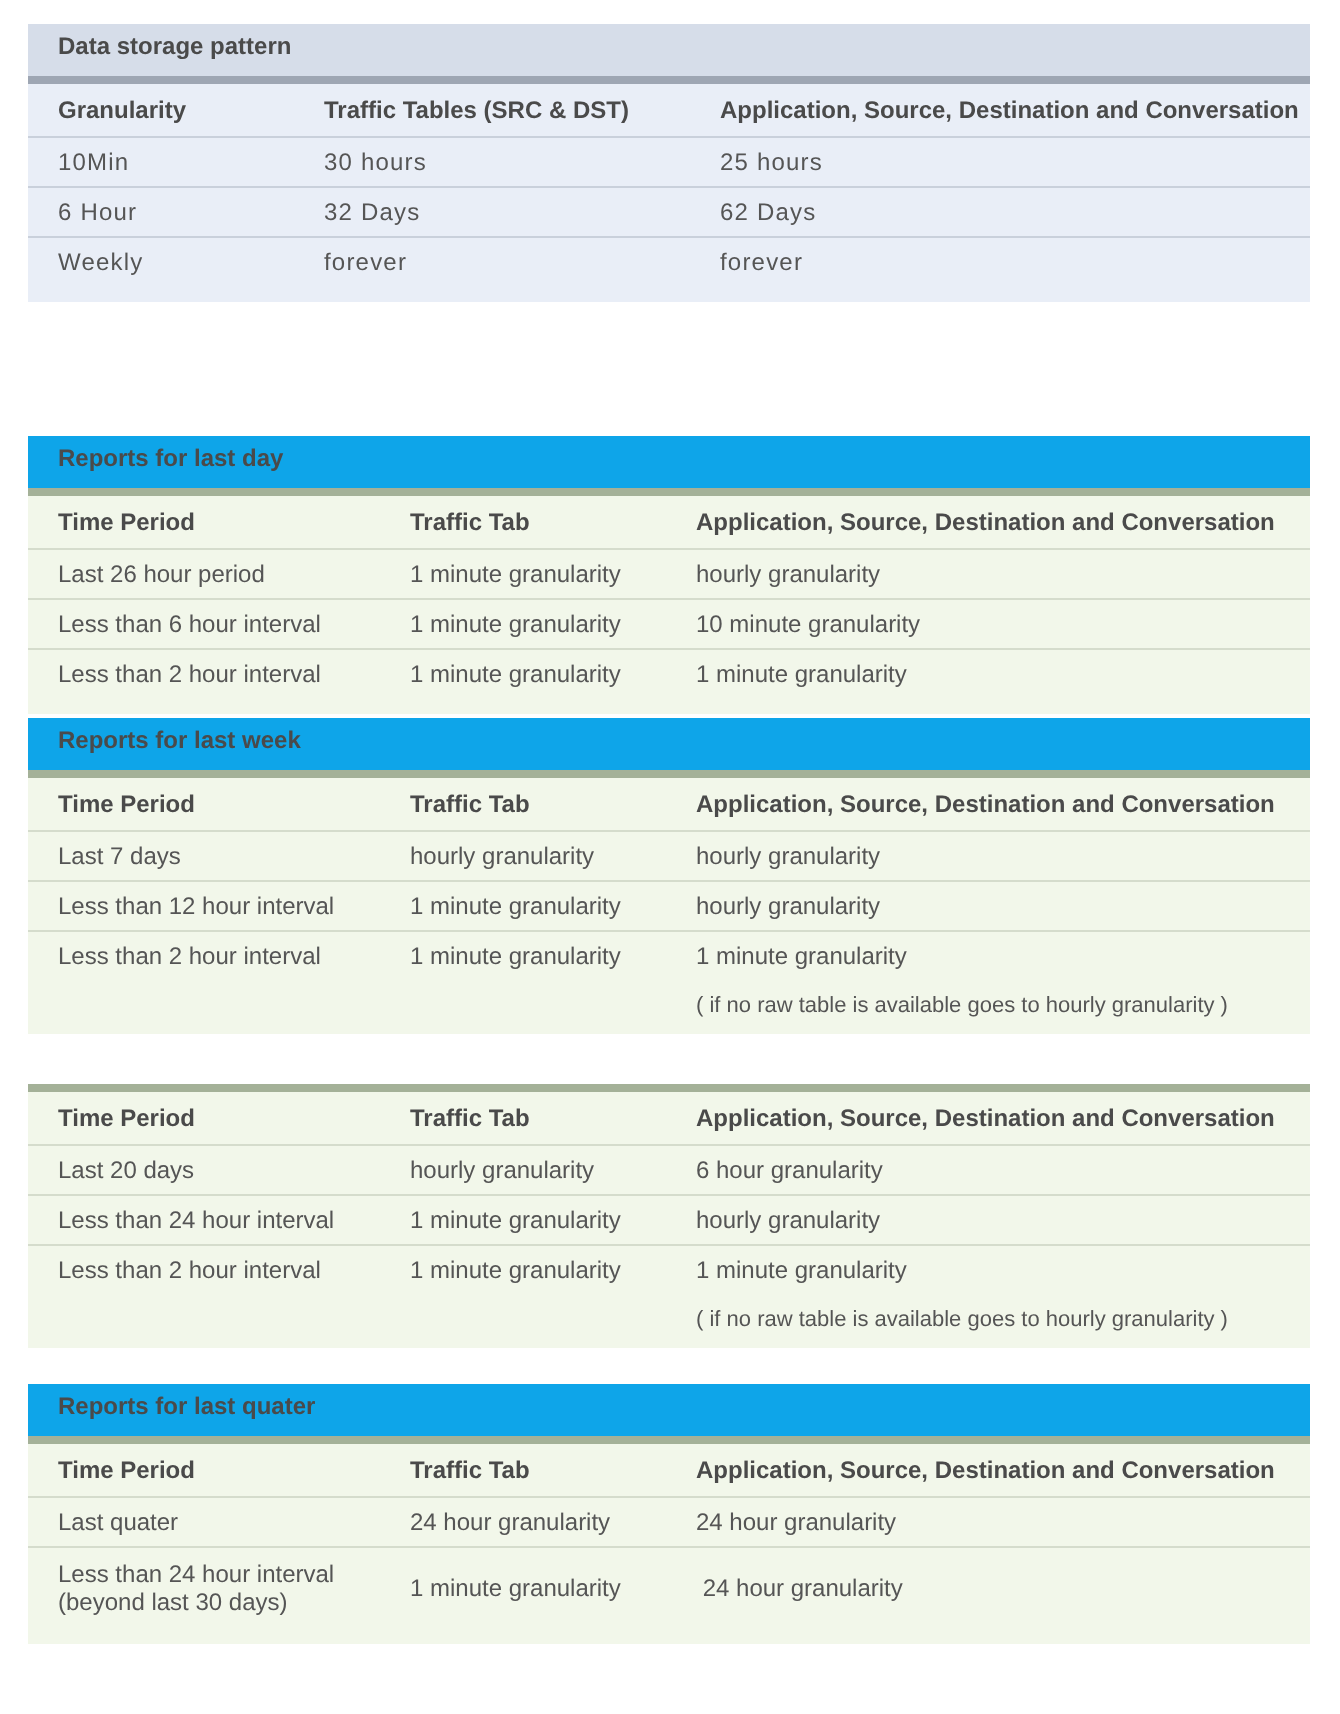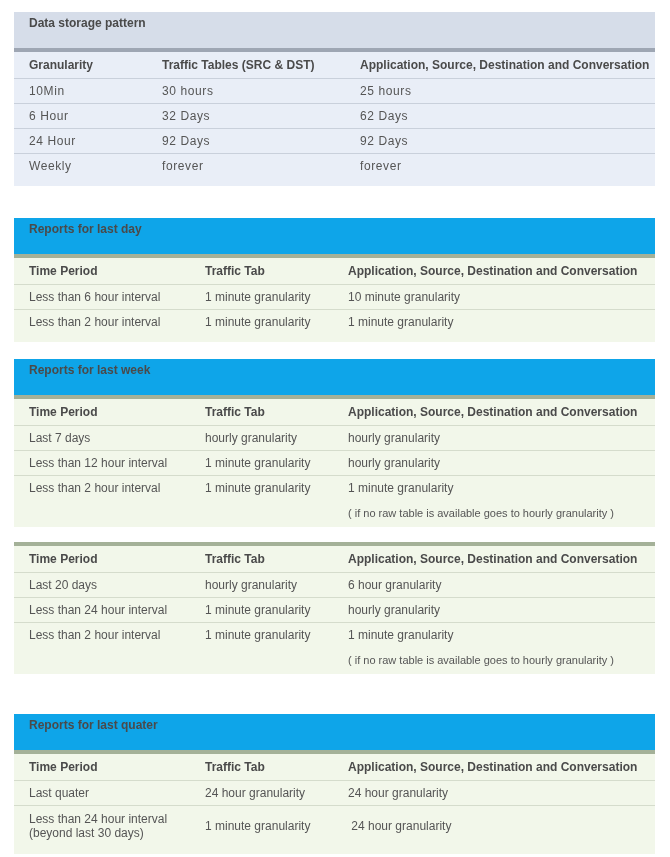--- a/index.html
+++ b/index.html
@@ -1,18 +1,18 @@
 <!DOCTYPE html>
 <html><head>
 <meta charset="utf-8">
 <style>
   html, body { margin: 0; padding: 0; background: #ffffff; }
   body { width: 670px; height: 857px; position: relative; font-family: "Liberation Sans", sans-serif; font-size: 12px; color: #555; }
   .section { position: absolute; left: 14px; width: 641px; }
-  .sec-title { height: 36px; line-height: 22px; padding-left: 15px; font-weight: bold; color: #4a4a4a; font-size: 12px; }
+  .sec-title { height: 26px; line-height: 22px; padding-left: 15px; font-weight: bold; color: #4a4a4a; font-size: 12px; }
   .sec-bar { height: 4px; }
   .blue .sec-title { background: #d6dde9; }
   .blue .sec-bar { background: #9ea6b3; }
   .blue .body { background: #e9eef7; }
   .green .sec-title { background: #0ea5e9; }
   .green .sec-bar { background: #a4b198; }
   .green .body { background: #f2f7ea; }
   table { border-collapse: collapse; width: 100%; }
   td, th { text-align: left; padding: 0 0 0 15px; vertical-align: middle; font-weight: normal; }
   th { font-weight: bold; color: #4a4a4a; height: 26px; }
@@ -45,25 +45,20 @@
       <tr class="sep mono">
         <td>10Min</td>
         <td>30 hours</td>
         <td>25 hours</td>
       </tr>
       <tr class="sep mono">
         <td>6 Hour</td>
         <td>32 Days</td>
         <td>62 Days</td>
       </tr>
-      <tr class="sep mono">
-        <td>24 Hour</td>
-        <td>92 Days</td>
-        <td>92 Days</td>
-      </tr>
       <tr class="mono">
         <td>Weekly</td>
         <td>forever</td>
         <td>forever</td>
       </tr>
     </tbody>
       </table>
     <div class="pad-bottom"></div>
   </div>
 </div>
@@ -76,20 +71,25 @@
       <colgroup>
           <col style="width:176px">
           <col style="width:143px">
           <col>
         </colgroup>
       <tbody>
           <tr class="sep">
         <th>Time Period</th>
         <th>Traffic Tab</th>
         <th>Application, Source, Destination and Conversation</th>
+      </tr>
+      <tr class="sep">
+        <td>Last 26 hour period</td>
+        <td>1 minute granularity</td>
+        <td>hourly granularity</td>
       </tr>
       <tr class="sep">
         <td>Less than 6 hour interval</td>
         <td>1 minute granularity</td>
         <td>10 minute granularity</td>
       </tr>
       <tr>
         <td>Less than 2 hour  interval</td>
         <td>1 minute granularity</td>
         <td>1 minute granularity</td>
@@ -172,21 +172,21 @@
           <span>1 minute granularity</span>
           <span class="note">( if no raw table is available goes to hourly granularity )</span>
         </td>
       </tr>
     </tbody>
       </table>
     <div class="pad-bottom"></div>
   </div>
 </div>
 
-<div class="section green" style="top:714px;">
+<div class="section green" style="top:692px;">
   <div class="sec-title">Reports for last quater</div>
   <div class="sec-bar"></div>
   <div class="body">
     <table>
       <colgroup>
           <col style="width:176px">
           <col style="width:143px">
           <col>
         </colgroup>
       <tbody>

